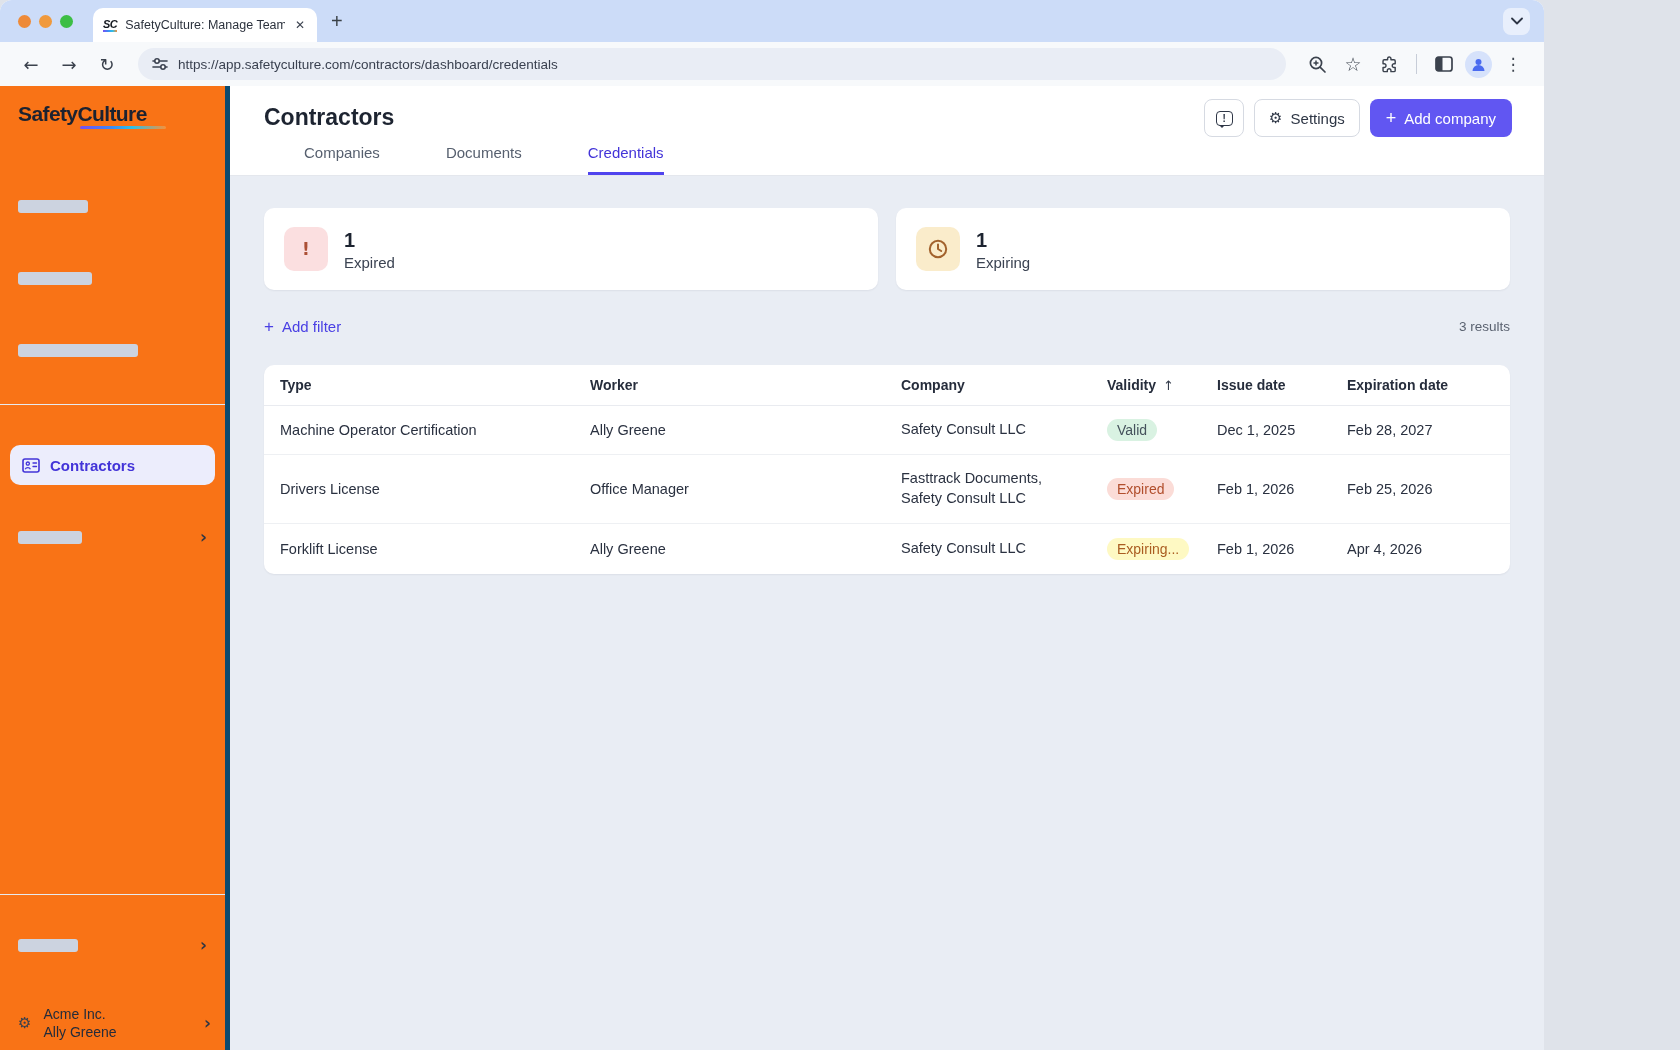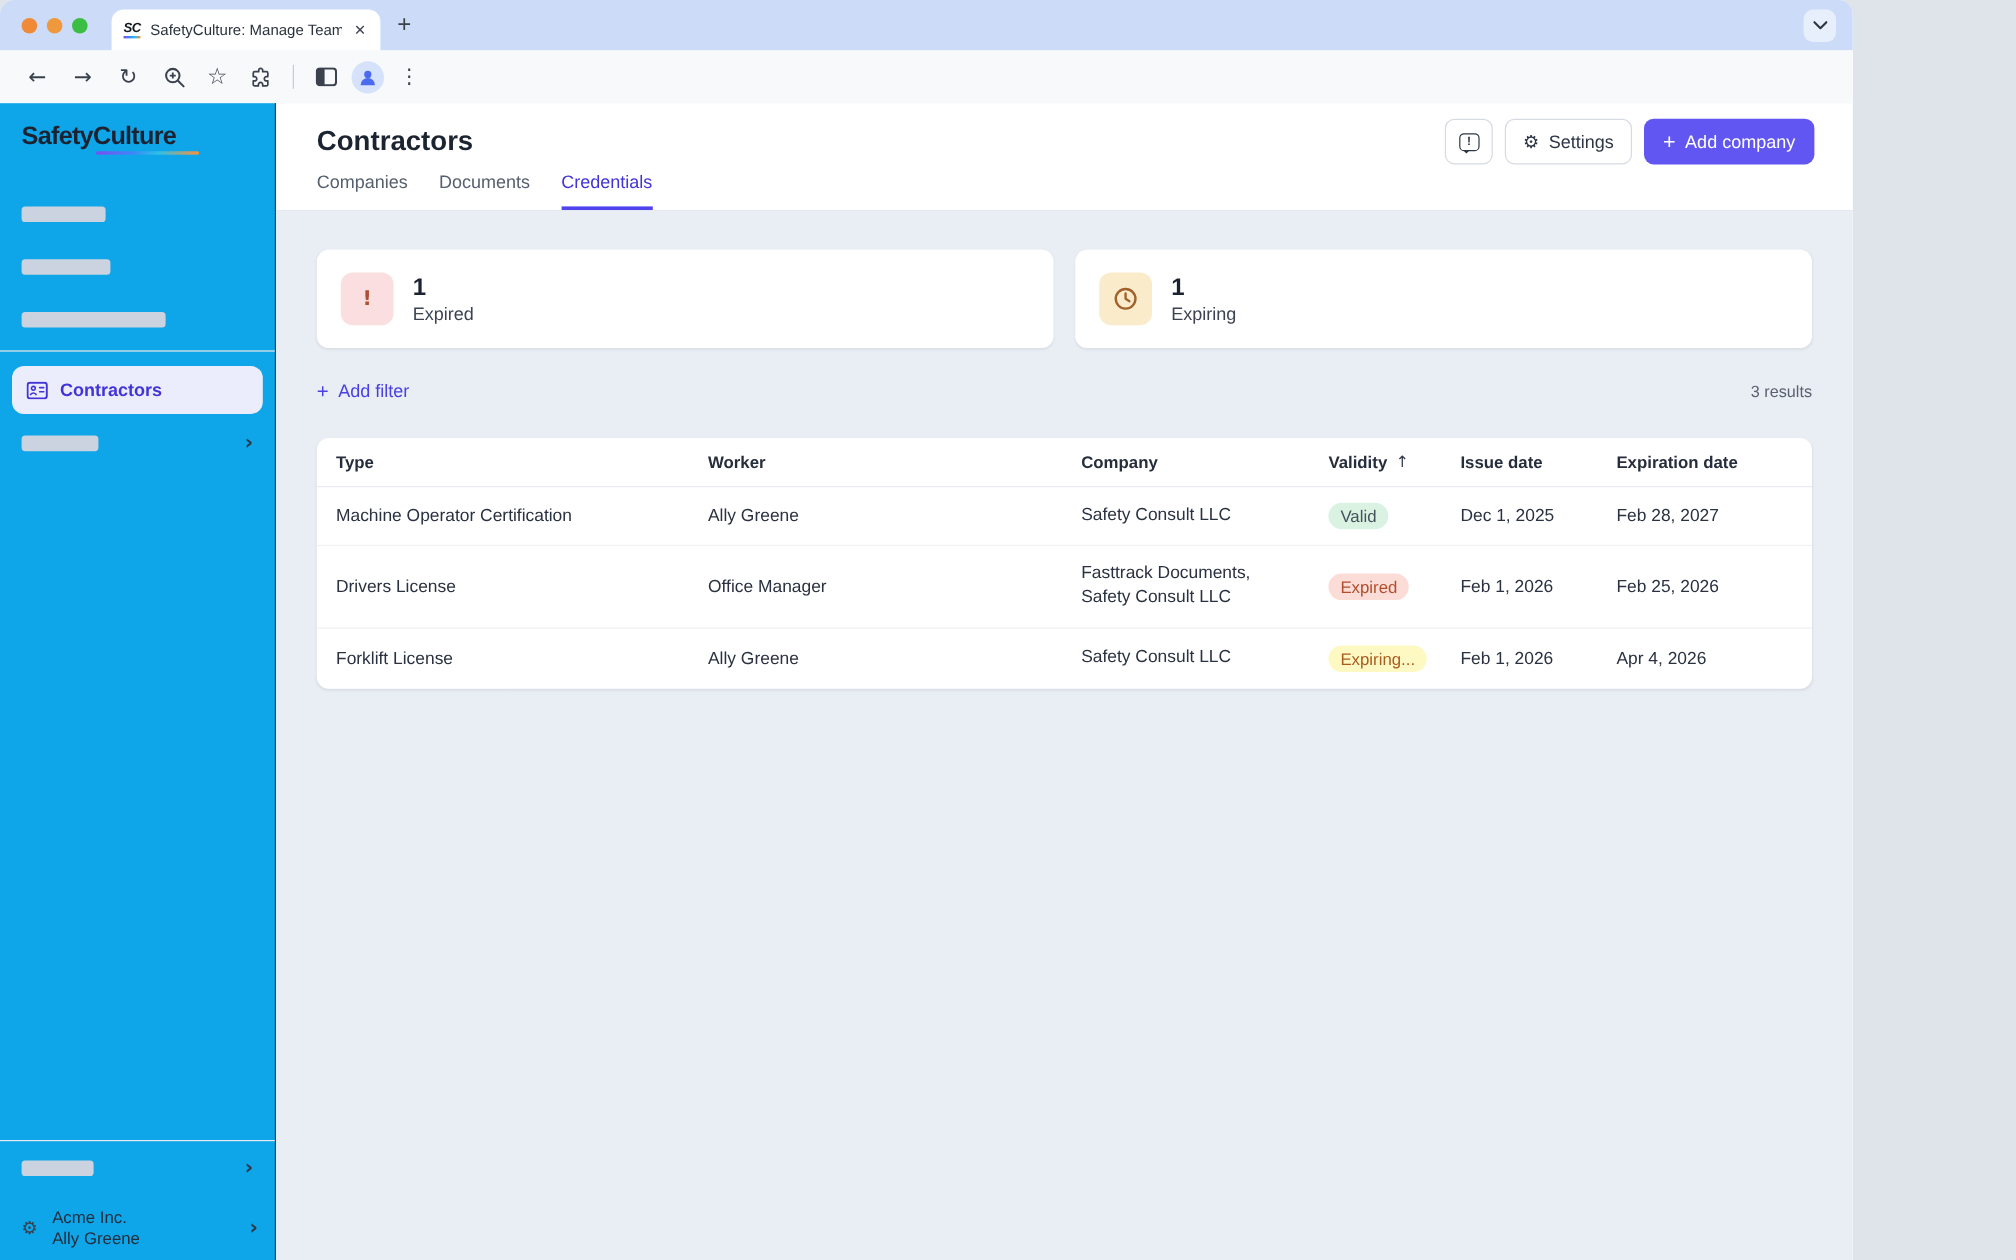--- a/index.html
+++ b/index.html
@@ -22,21 +22,21 @@
   .nav-ic { width:30px; height:30px; display:grid; place-items:center; font-size:18px; color:#3b424d; font-family:"DejaVu Sans", sans-serif; }
   .urlbar { flex:1; height:32px; margin:0 8px; background:#e9edf5; border-radius:16px; display:flex; align-items:center; gap:10px; padding:0 14px; }
   .url-text { font-size:13.5px; color:#3a4150; }
   .tb-right { display:flex; align-items:center; gap:6px; }
   .sep { width:1px; height:20px; background:#c7cdd8; margin:0 6px; }
   .avatar { width:27px; height:27px; border-radius:50%; background:#d6e2fb; display:grid; place-items:center; }
   .icglyph { font-family:"DejaVu Sans", sans-serif; color:#3e454f; }
 
   
   .app { flex:1; display:flex; min-height:0; }
-  .sidebar { width:230px; background:#0ea5e9; border-right:1px solid #0c4a6e; display:flex; flex-direction:column; }
+  .sidebar { width:230px; background:#f97316; border-right:5px solid #0c4a6e; display:flex; flex-direction:column;gap:28px; }
   .logo { margin:16px 0 0 18px; font-size:21px; font-weight:800; letter-spacing:-0.6px; color:#1c2230; position:relative; width:160px; }
   .logo-underline { position:absolute; left:62px; bottom:-3px; width:86px; height:3px; border-radius:2px; background:linear-gradient(90deg,#7a4ff2 0%,#3e86f7 35%,#2bc0ea 60%,#f5913c 100%); }
   .skel { background:#ccd3e0; border-radius:3px; height:13px; }
   .skel-1 { width:70px; margin:46px 0 0 18px; }
   .skel-2 { width:74px; margin:31px 0 0 18px; }
   .skel-3 { width:120px; margin:31px 0 0 18px; }
   .sb-divider { height:1px; background:#e7eaef; margin-top:19px; }
   .sb-item-active { margin:12px 10px 0; height:40px; border-radius:10px; background:#ecedfc; display:flex; align-items:center; gap:10px; padding:0 12px; color:#4334d8; font-size:15px; font-weight:600; }
   .sb-skel-row { margin:16px 18px 0; display:flex; align-items:center; justify-content:space-between; }
   .chev { font-size:17px; font-weight:700; color:#2f3643; font-family:"DejaVu Sans", sans-serif; line-height:1; }
@@ -44,21 +44,21 @@
   .sb-divider-b { height:1px; background:#e7eaef; }
   .sb-skel-row-b { margin:14px 18px 0; display:flex; align-items:center; justify-content:space-between; }
   .account { margin:24px 14px 10px 18px; display:flex; align-items:center; gap:12px; }
   .account .gear { font-size:15px; color:#39404d; font-family:"DejaVu Sans", sans-serif; }
   .account-names { flex:1; display:flex; flex-direction:column; gap:2px; font-size:14px; color:#252c3a; }
 
   .main { flex:1; background:#e9edf4; display:flex; flex-direction:column; min-width:0; }
   .page-header { background:#fff; padding:18px 34px 0; border-bottom:1px solid #e4e7ed; position:relative; }
   .page-title { font-size:23px; font-weight:700; color:#1d2431; }
   .page-tabs { display:flex; gap:26px; margin-top:13px; }
-  .ptab { font-size:15px; color:#57606f; padding-bottom:11px; border-bottom:3px solid transparent; }
+  .ptab { font-size:15px; color:#57606f; padding-bottom:11px; border-bottom:3px solid transparent;margin-left:40px; }
   .ptab.active { color:#4334d8; font-weight:500; border-bottom-color:#5044ee; }
   .hdr-actions { position:absolute; right:32px; top:13px; display:flex; gap:10px; align-items:center; }
   .btn-icon { width:40px; height:38px; background:#fff; border:1px solid #d6dae2; border-radius:8px; display:grid; place-items:center; }
   .bubble { width:17px; height:15px; border:1.7px solid #2e3646; border-radius:4px; display:grid; place-items:center; font-size:10px; font-weight:700; color:#2e3646; position:relative; }
   .bubble::after { content:''; position:absolute; bottom:-6px; left:2px; border:3px solid transparent; border-top-color:#2e3646; }
   .btn-settings { height:38px; background:#fff; border:1px solid #d6dae2; border-radius:8px; display:flex; align-items:center; gap:8px; padding:0 14px; font-size:15px; color:#2e3645; }
   .btn-settings .gear { font-size:15px; font-family:"DejaVu Sans", sans-serif; }
   .btn-primary { height:38px; background:#6156f2; border-radius:8px; display:flex; align-items:center; gap:8px; padding:0 16px; font-size:15px; color:#fff; }
   .btn-primary .plus { font-size:18px; font-weight:400; line-height:1; }
 
@@ -117,20 +117,31 @@
       <svg width="12" height="8" viewBox="0 0 12 8">
           <polyline points="1,1.5 6,6.5 11,1.5" fill="none" stroke="#2e3646" stroke-width="1.8" stroke-linecap="round" stroke-linejoin="round"></polyline>
         </svg>
     </div>
   </div>
 
   <div class="toolbar">
     <span class="nav-ic">←</span>
     <span class="nav-ic">→</span>
     <span class="nav-ic">↻</span>
+    <div class="urlbar">
+      <svg width="16" height="14" viewBox="0 0 16 14">
+          <g stroke="#3a4150" stroke-width="1.6" stroke-linecap="round">
+            <line x1="1" y1="4" x2="15" y2="4"></line>
+            <line x1="1" y1="10" x2="15" y2="10"></line>
+          </g>
+          <circle cx="5" cy="4" r="2.2" fill="#f7f9fb" stroke="#3a4150" stroke-width="1.6"></circle>
+          <circle cx="11" cy="10" r="2.2" fill="#f7f9fb" stroke="#3a4150" stroke-width="1.6"></circle>
+        </svg>
+      <span class="url-text">https://app.safetyculture.com/contractors/dashboard/credentials</span>
+    </div>
     <div class="tb-right">
       <span class="nav-ic">
         <svg width="19" height="19" viewBox="0 0 19 19">
             <circle cx="8" cy="8" r="5.6" fill="none" stroke="#3b424d" stroke-width="1.7"></circle>
             <line x1="12.3" y1="12.3" x2="17" y2="17" stroke="#3b424d" stroke-width="1.7" stroke-linecap="round"></line>
             <line x1="5.5" y1="8" x2="10.5" y2="8" stroke="#3b424d" stroke-width="1.5"></line>
             <line x1="8" y1="5.5" x2="8" y2="10.5" stroke="#3b424d" stroke-width="1.5"></line>
           </svg>
       </span>
       <span class="nav-ic icglyph" style="font-size:19px">☆</span>

